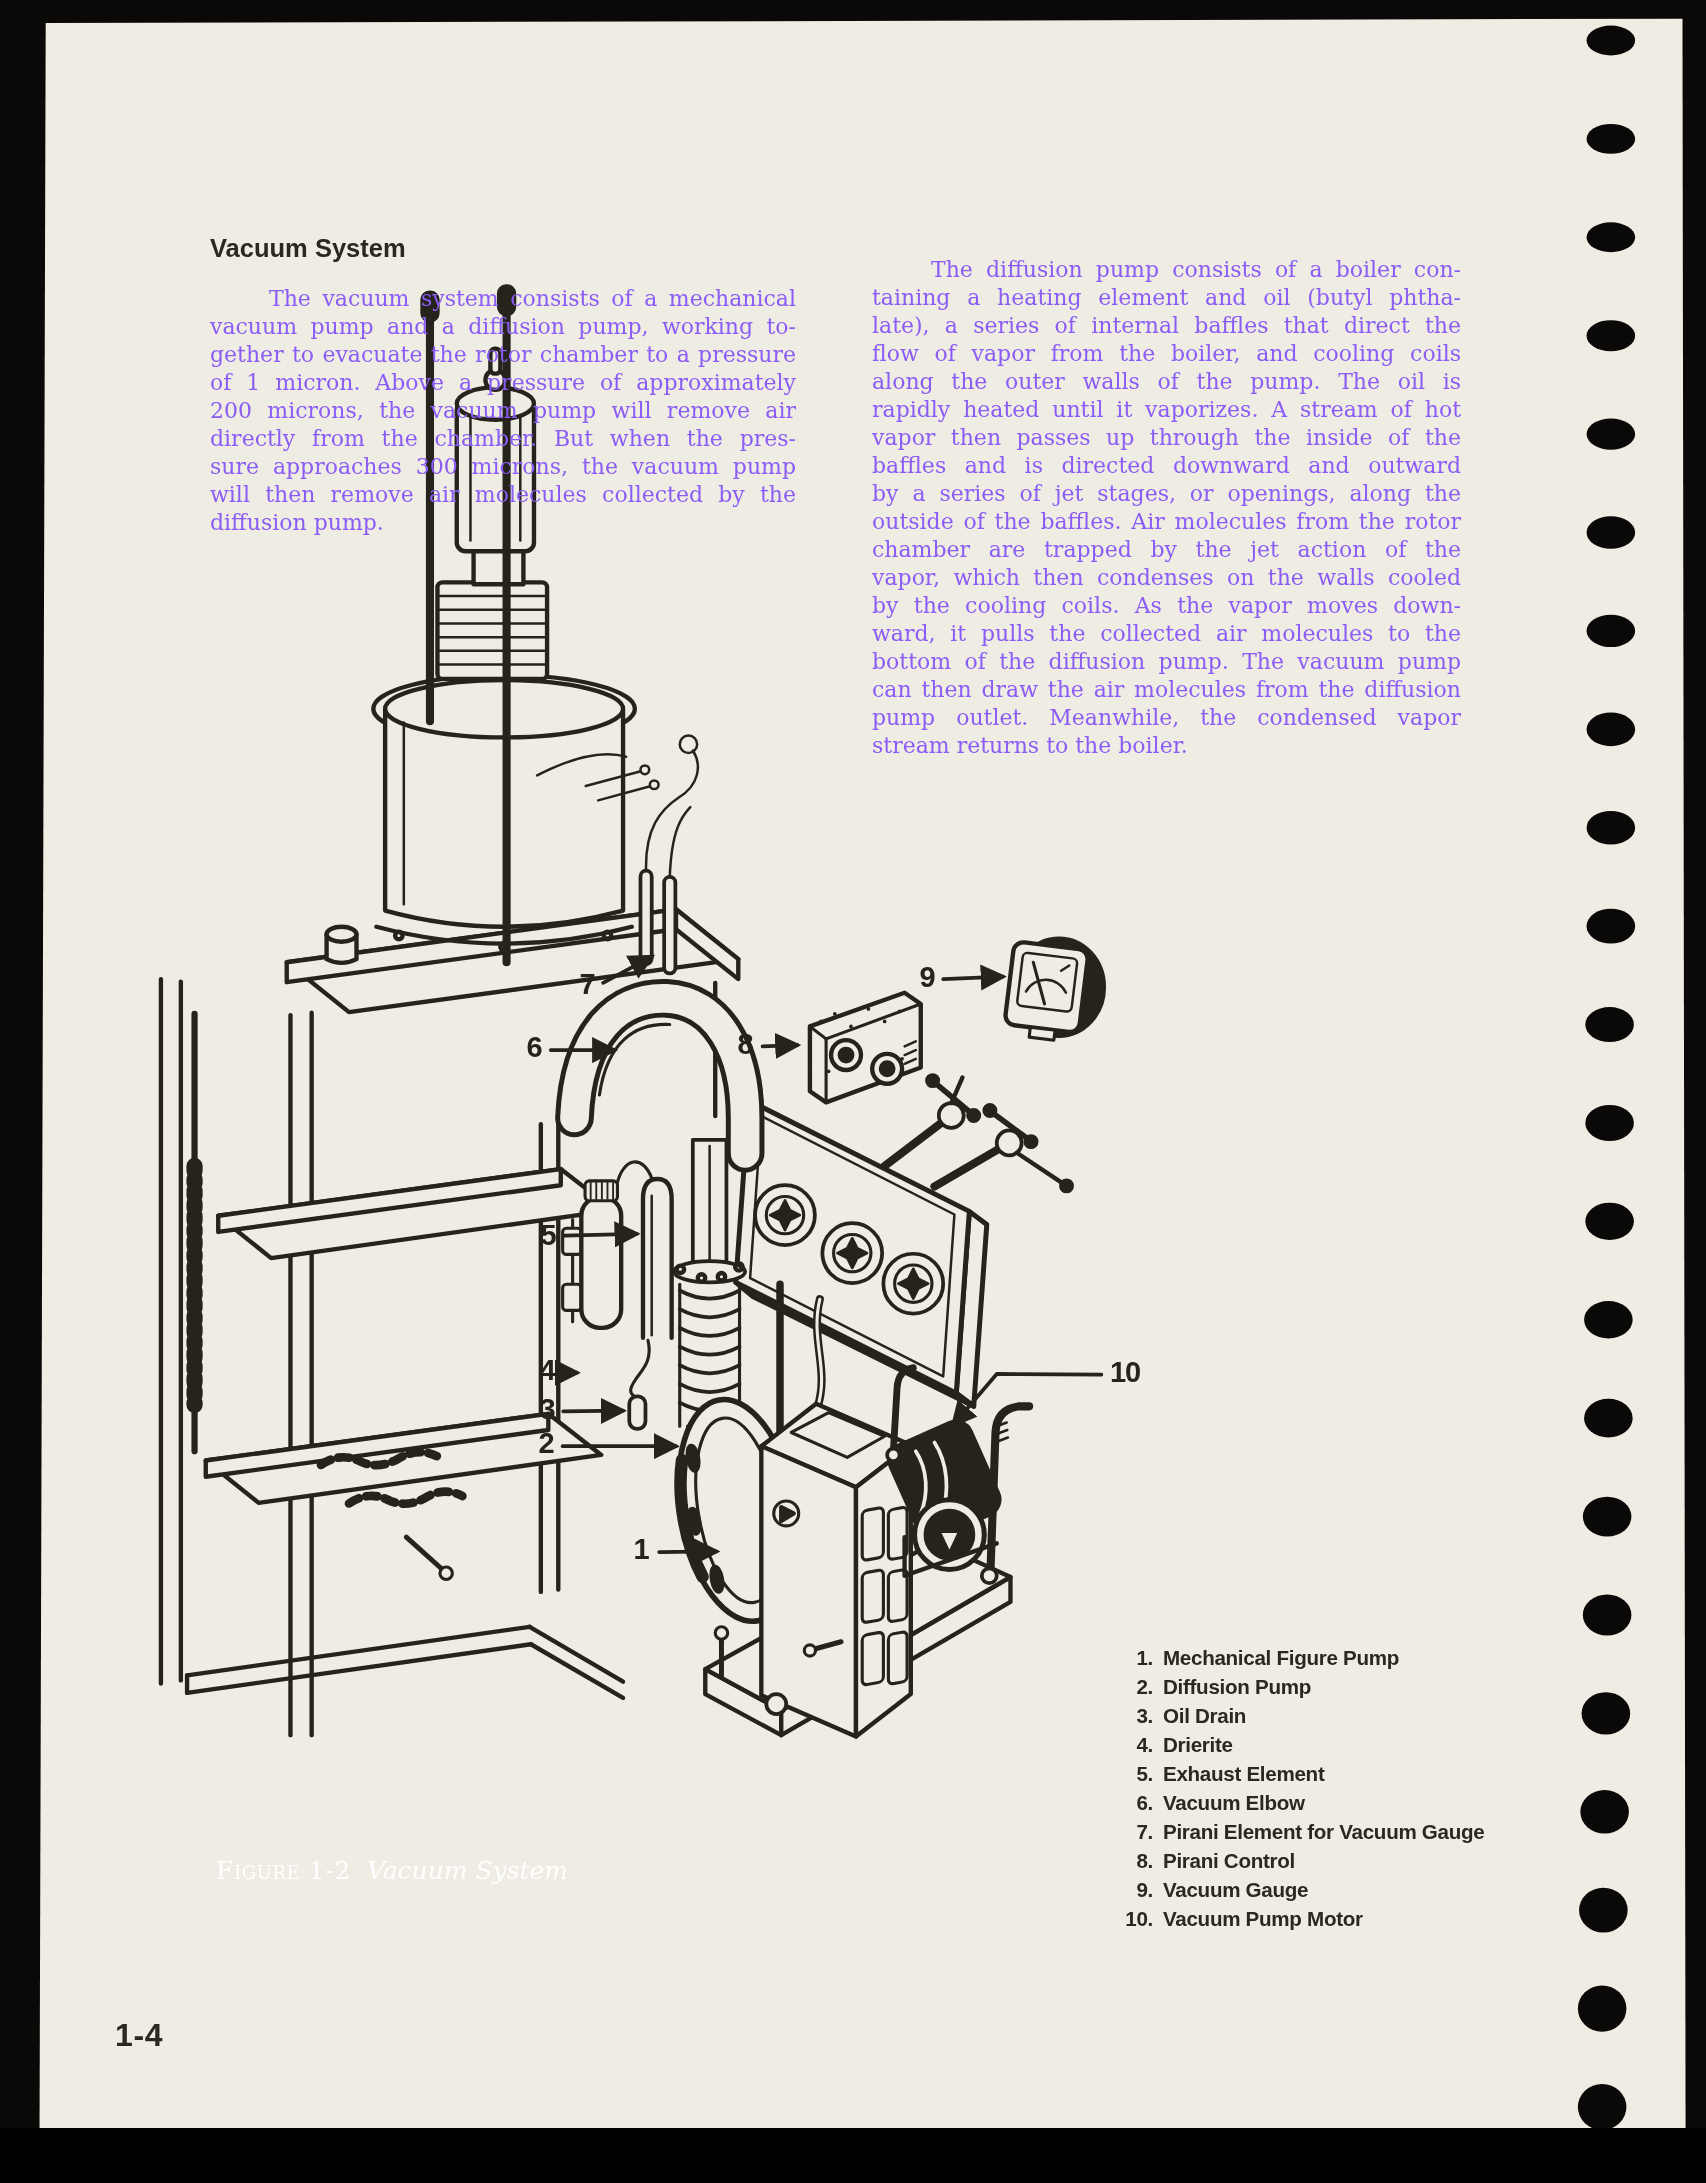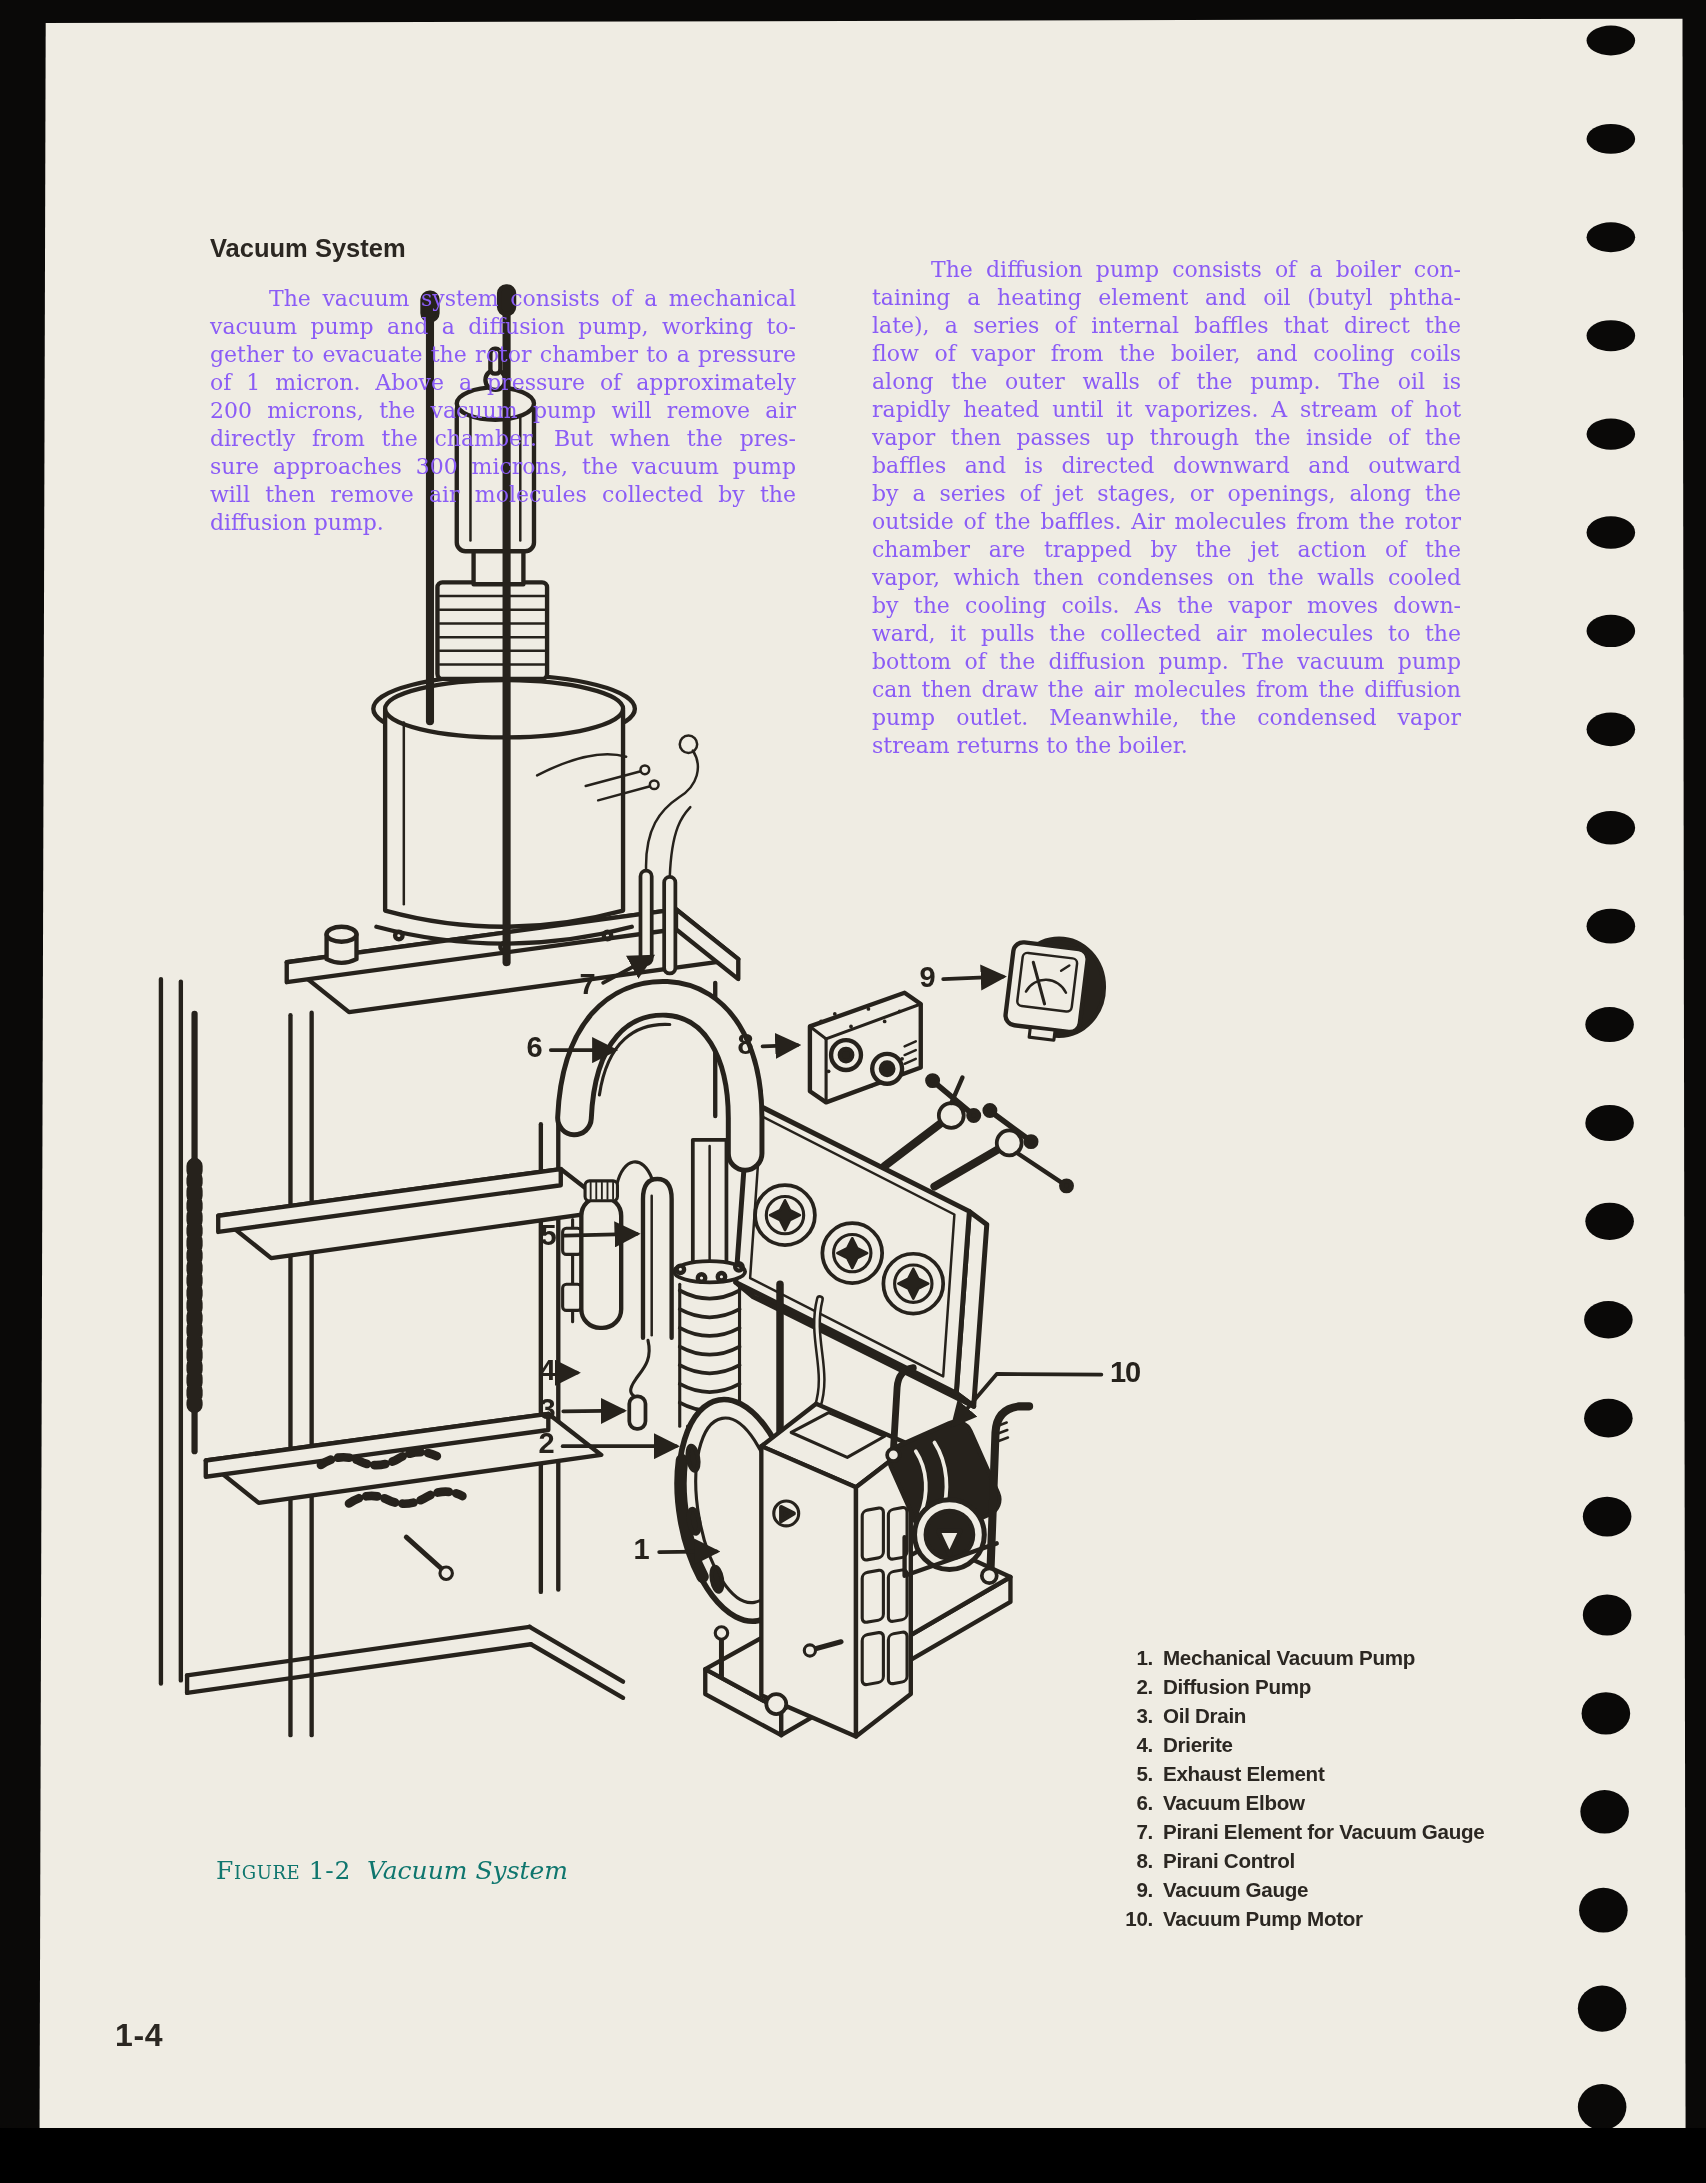--- a/index.html
+++ b/index.html
@@ -17,21 +17,21 @@
   .textcol .line::after{content:"";display:inline-block;width:100%;height:0;}
   .textcol .line:first-child{text-indent:59px;}
   .textcol .line:last-child{text-align:left;}
   .textcol .line:last-child::after{content:none;}
   #leftcol{left:210px;top:285px;width:586px;}
   #rightcol{left:872px;top:256px;width:589px;}
   .legend{left:1118px;top:1646px;font-family:"Liberation Sans",sans-serif;font-weight:bold;
           font-size:20.6px;color:#2b2722;letter-spacing:-0.3px;}
   .legend-row{height:29px;display:flex;align-items:baseline;}
   .legend-num{display:inline-block;width:35px;text-align:right;margin-right:10px;}
-  .caption{left:216px;top:1856px;font-size:25px;color:#0f766e;text-align:center;}
+  .caption{left:216px;top:1856px;font-size:25px;color:#ffffff;text-align:center;}
   .caption-figure{font-variant:small-caps;letter-spacing:0.6px;}
   .caption-title{font-style:italic;margin-left:16px;}
   .pagenum{left:115px;top:2017px;font-family:"Liberation Sans",sans-serif;font-weight:bold;
            font-size:32px;color:#2b2722;letter-spacing:0.6px;}
   .callout{position:absolute;width:50px;margin-left:-25px;margin-top:-18.7px;text-align:center;
            font-family:"Liberation Sans",sans-serif;font-weight:bold;font-size:29px;
            color:#26221c;letter-spacing:-1.2px;}
 </style>
 </head>
 <body>
@@ -413,21 +413,21 @@
   <div class="callout" style="left:534px;top:1050px">6</div>
   <div class="callout" style="left:587px;top:987px">7</div>
   <div class="callout" style="left:745px;top:1047px">8</div>
   <div class="callout" style="left:927px;top:980px">9</div>
   <div class="callout" style="left:1125px;top:1375px">10</div>
 
   <div class="txt legend">
 
   <div class="legend-row">
       <span class="legend-num">1.</span>
-      <span class="legend-label">Mechanical Vacuum Pump</span>
+      <span class="legend-label">Mechanical Figure Pump</span>
     </div>
       <div class="legend-row">
       <span class="legend-num">2.</span>
       <span class="legend-label">Diffusion Pump</span>
     </div>
       <div class="legend-row">
       <span class="legend-num">3.</span>
       <span class="legend-label">Oil Drain</span>
     </div>
       <div class="legend-row">

